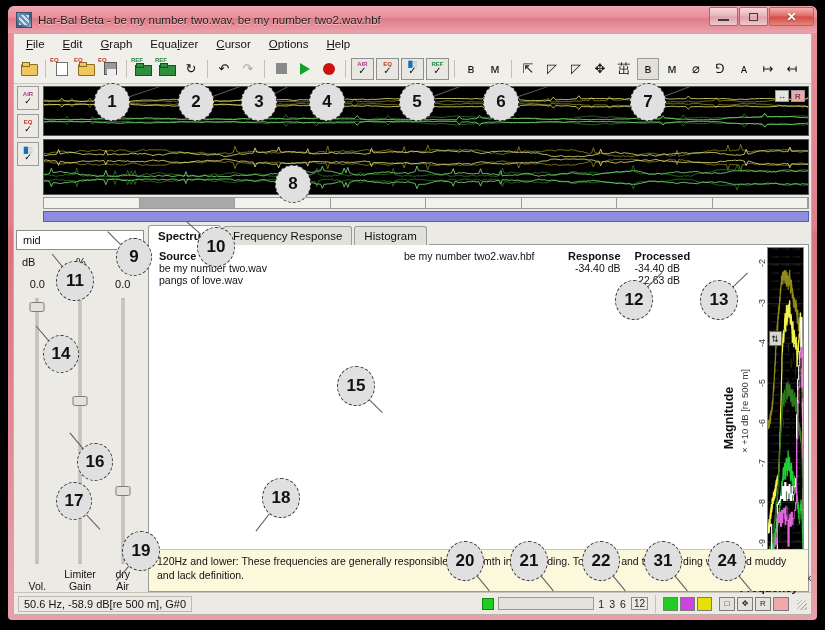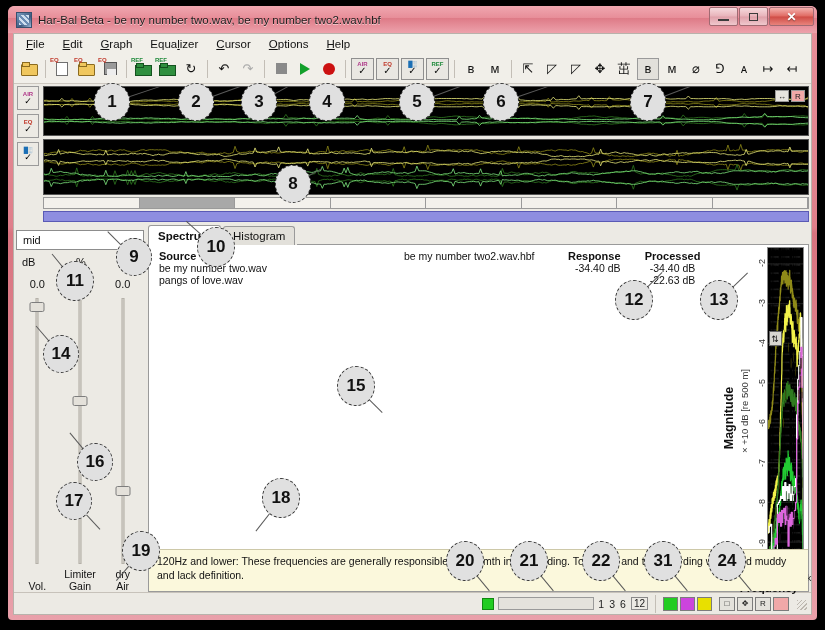--- a/index.html
+++ b/index.html
@@ -219,21 +219,21 @@
 
   .panel {
     flex:1; border:1px solid #9a9a9a; border-top:none; background:#fff;
     display:flex; min-height:0; position:relative;
   }
   .infobar { display:flex; padding:5px 0 0 0; font-size:10.5px; color:#111; }
   .infocol { padding-left: 10px; }
   .infocol.src { width: 245px; }
   .infocol.flt { flex:1; }
   .infocol.avg { width:90px; text-align:right; padding-right:4px;}
-  .infocol.prc { width:96px; text-align:center; padding-right:10px;}
+  .infocol.prc { width:96px; text-align:left; padding-right:10px;}
   .infohdr { font-weight:bold; font-size:11px; }
   .infoline { white-space:nowrap; }
 
   .graphrow { display:flex; flex:1; min-height:0; }
   .ylabel {
     width: 16px; flex:0 0 16px; position:relative;
   }
   .ylabel span {
     position:absolute; left:50%; top:50%;
     transform: translate(-50%,-50%) rotate(-90deg);
@@ -555,20 +555,21 @@
           <div class="sliderlabels2">
             <div class="sl">Vol.</div>
             <div class="sl">Gain</div>
             <div class="sl">Air</div>
           </div>
         </div>
 
         <div class="rightcol">
           <div class="tabs">
             <div class="tab active">Spectrum</div>
+            <div class="tab">Frequency Response</div>
             <div class="tab">Histogram</div>
             <div class="tabfill"></div>
           </div>
 
           <div class="panel">
 
             <div class="infobar">
               <div class="infocol src">
                 <div class="infohdr">Source</div>
                 <div class="infoline">be my number two.wav</div>
@@ -747,20 +748,21 @@
                 <div class="xaxislabel">Frequency</div>
               </div>
             </div>
 
             <div class="tooltipbox">120Hz and lower: These frequencies are generally responsible for warmth in a recording. Too much and the recording will sound muddy and lack definition.</div>
           </div>
         </div>
       </div>
 
       <div class="statusbar">
+        <div class="statustext">50.6 Hz, -58.9 dB[re 500 m], G#0</div>
         <div class="spacerflex"></div>
         <div class="greensq"></div>
         <div class="progbar"></div>
         <div class="numbtns">
           <span>1</span>
           <span>3</span>
           <span>6</span>
           <span class="numbox">12</span>
         </div>
         <div class="sep"></div>

